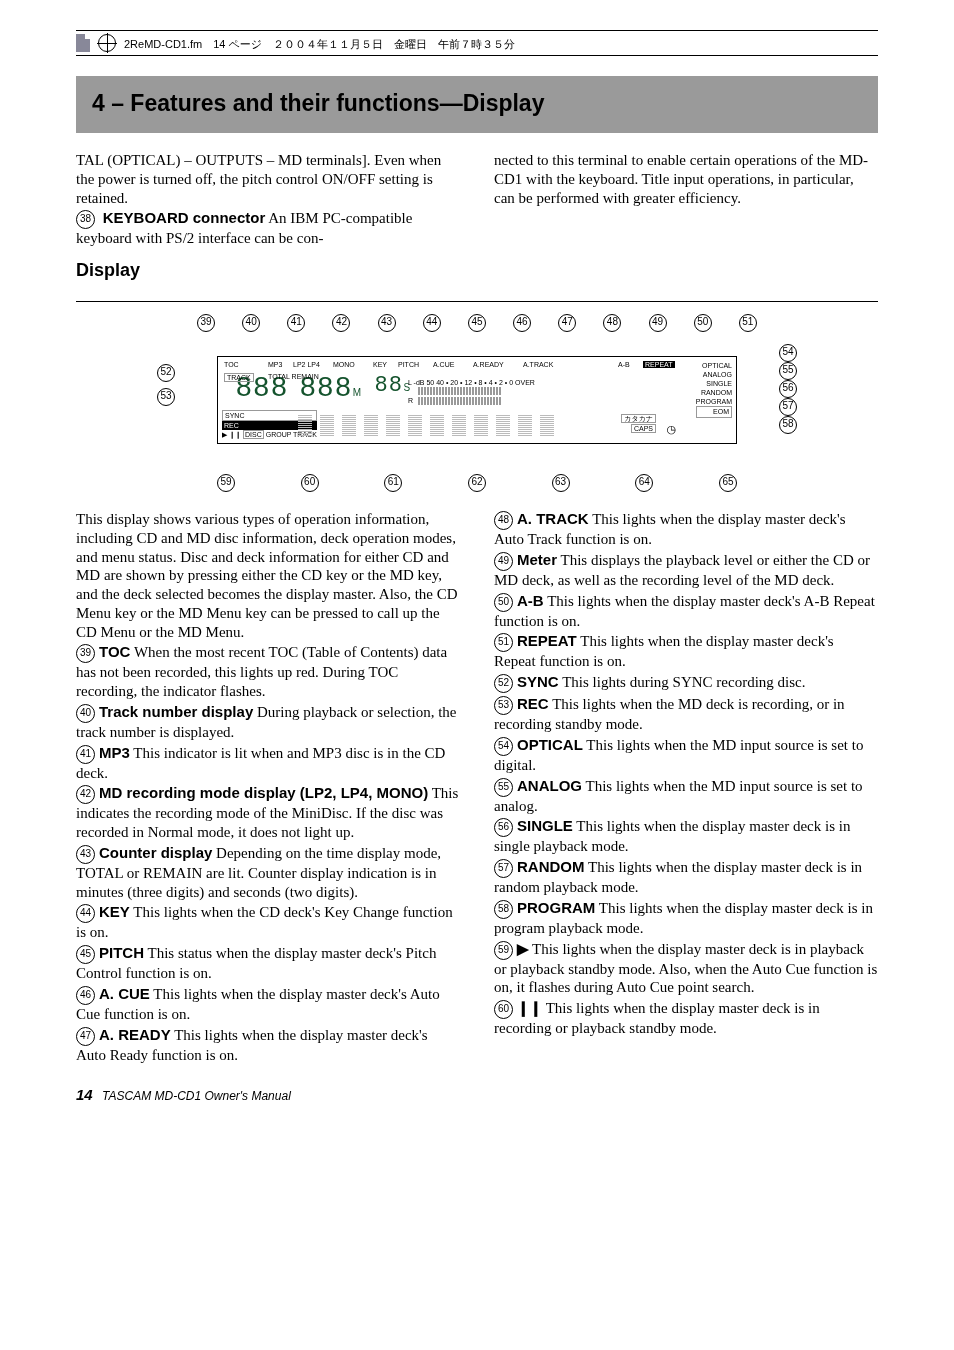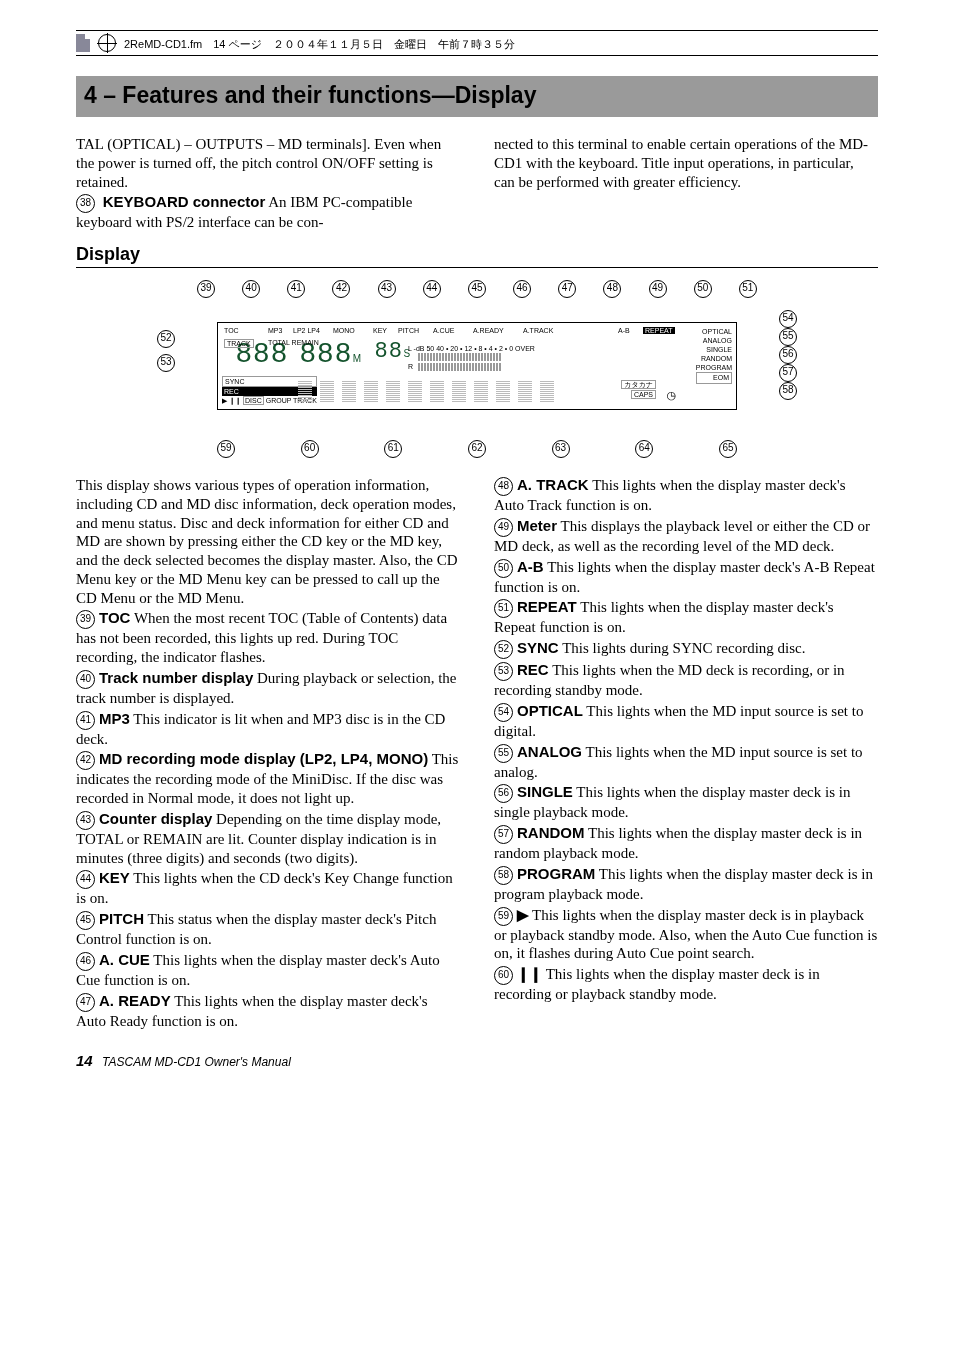--- a/index.html
+++ b/index.html
@@ -34,21 +34,21 @@
   .crosshair:before,.crosshair:after{content:"";position:absolute;background:#000;}
   .crosshair:before{left:50%;top:-2px;bottom:-2px;width:1px;}
   .crosshair:after{top:50%;left:-2px;right:-2px;height:1px;}
   
   .section-bar{
     background:#9a9a9a;
     padding:6px 8px 8px 8px;
     margin-bottom:18px;
   }
   .section-bar h1{
-    margin:0;
+    margin:8px;
     font-family:Arial,Helvetica,sans-serif;
     font-weight:bold;
     font-size:23px;
     color:#000;
   }
   
   .cols{
     column-count:2;
     column-gap:34px;
     margin-bottom:6px;
@@ -65,21 +65,21 @@
     font-size:10px;
     vertical-align:1px;
     margin-right:4px;
   }
   .b{font-family:Arial,Helvetica,sans-serif;font-weight:bold;}
   .subhead{
     font-family:Arial,Helvetica,sans-serif;
     font-weight:bold;
     font-size:18px;
     border-bottom:1px solid #000;
-    padding-bottom:2px;
+    padding-bottom:20px;
     margin:12px 0 12px 0;
   }
   .para{margin:6px 0 12px 0;line-height:1.25;}
   .glyph{font-family:Arial,Helvetica,sans-serif;}
   
   .diagram-wrap{
     margin:8px auto 18px auto;
     width:640px;
     position:relative;
   }

